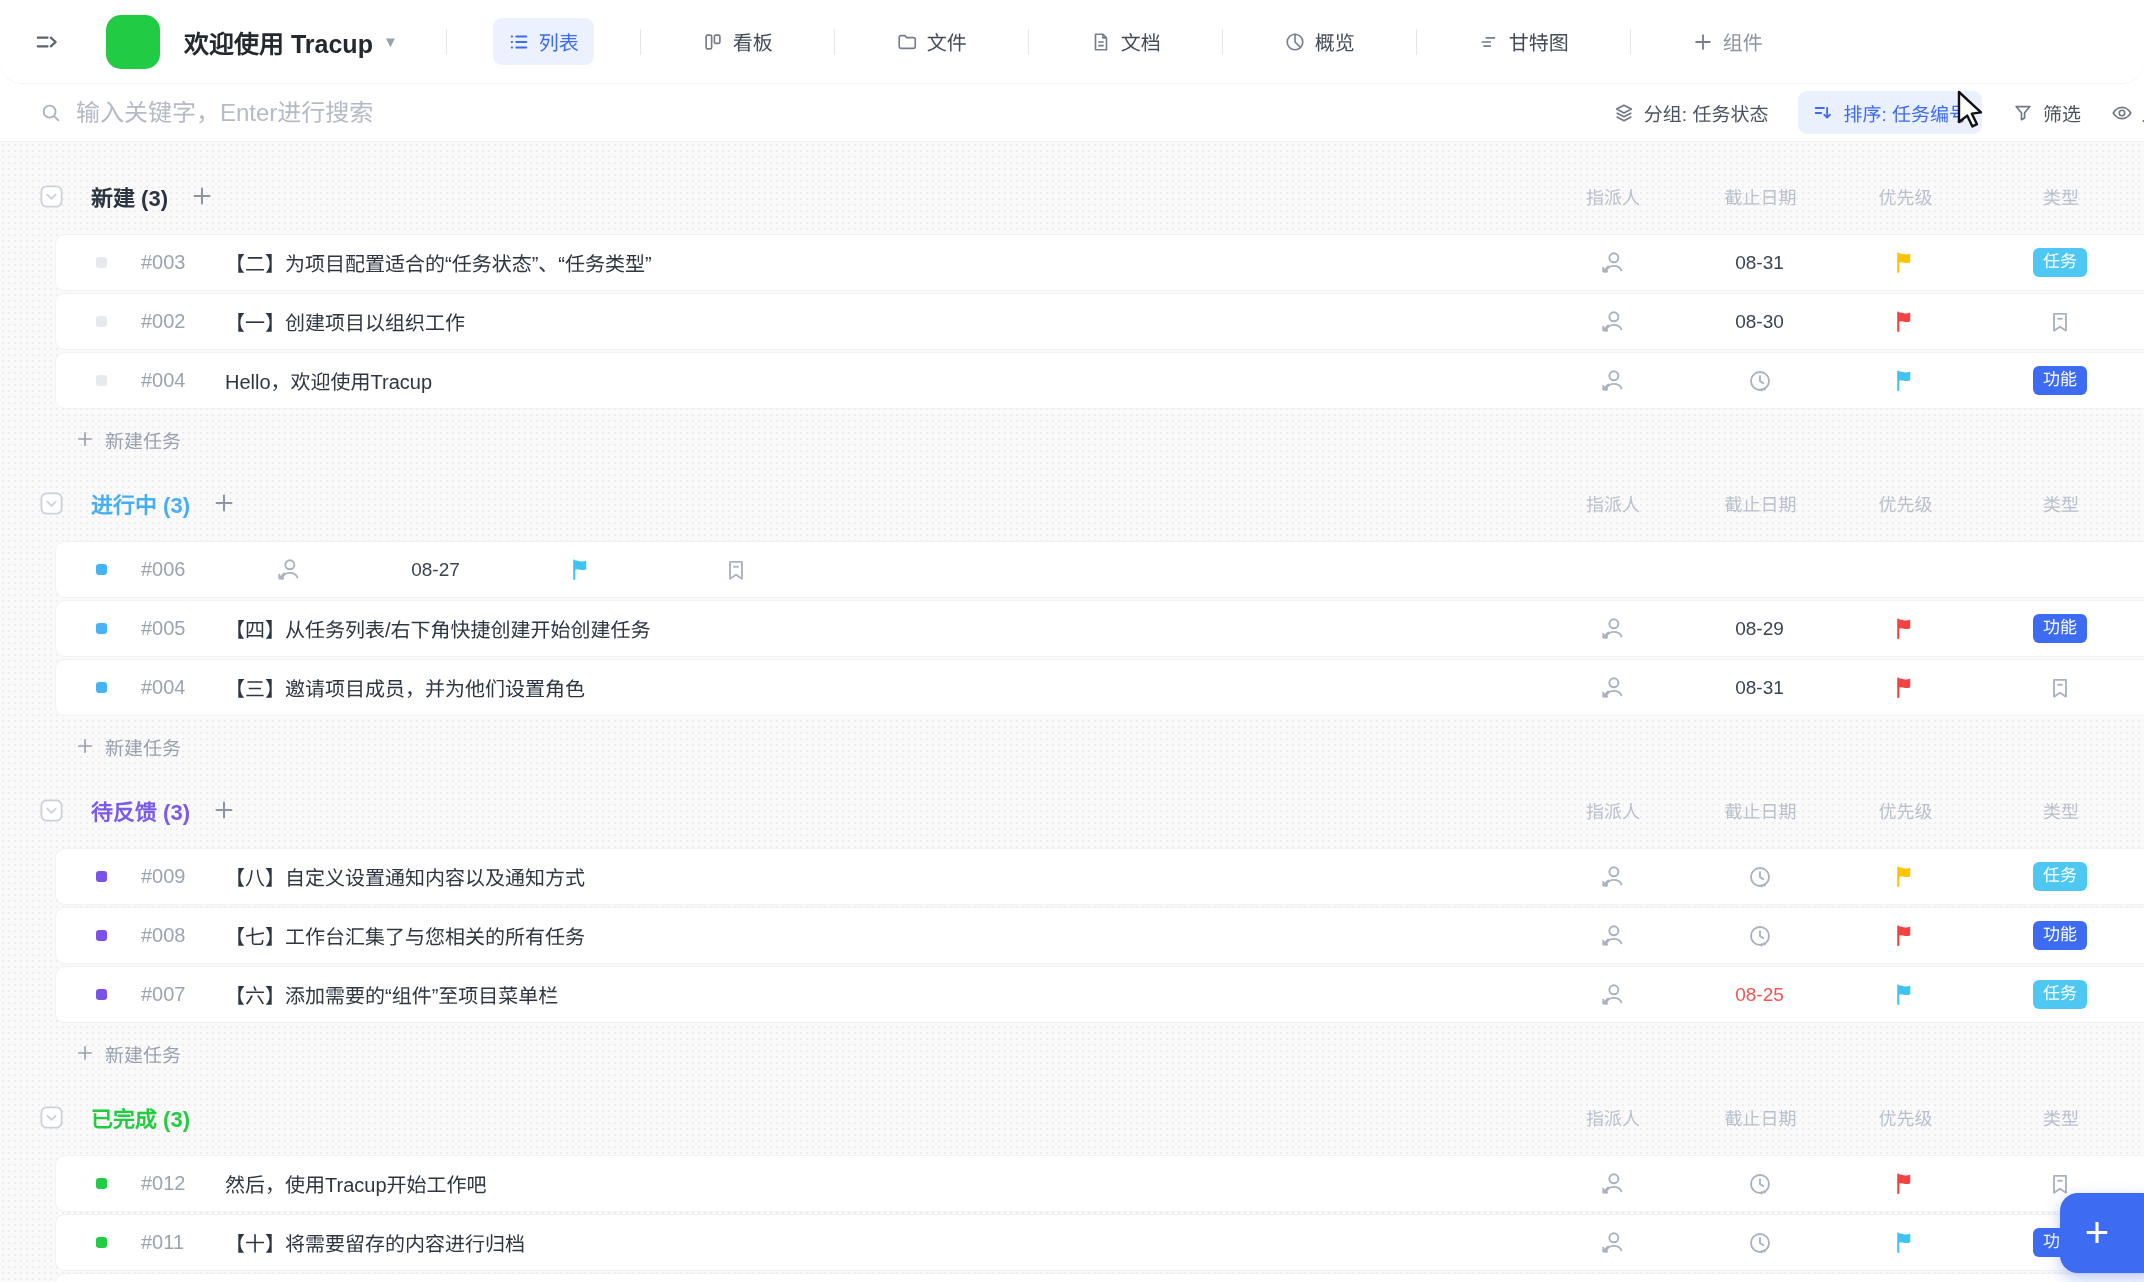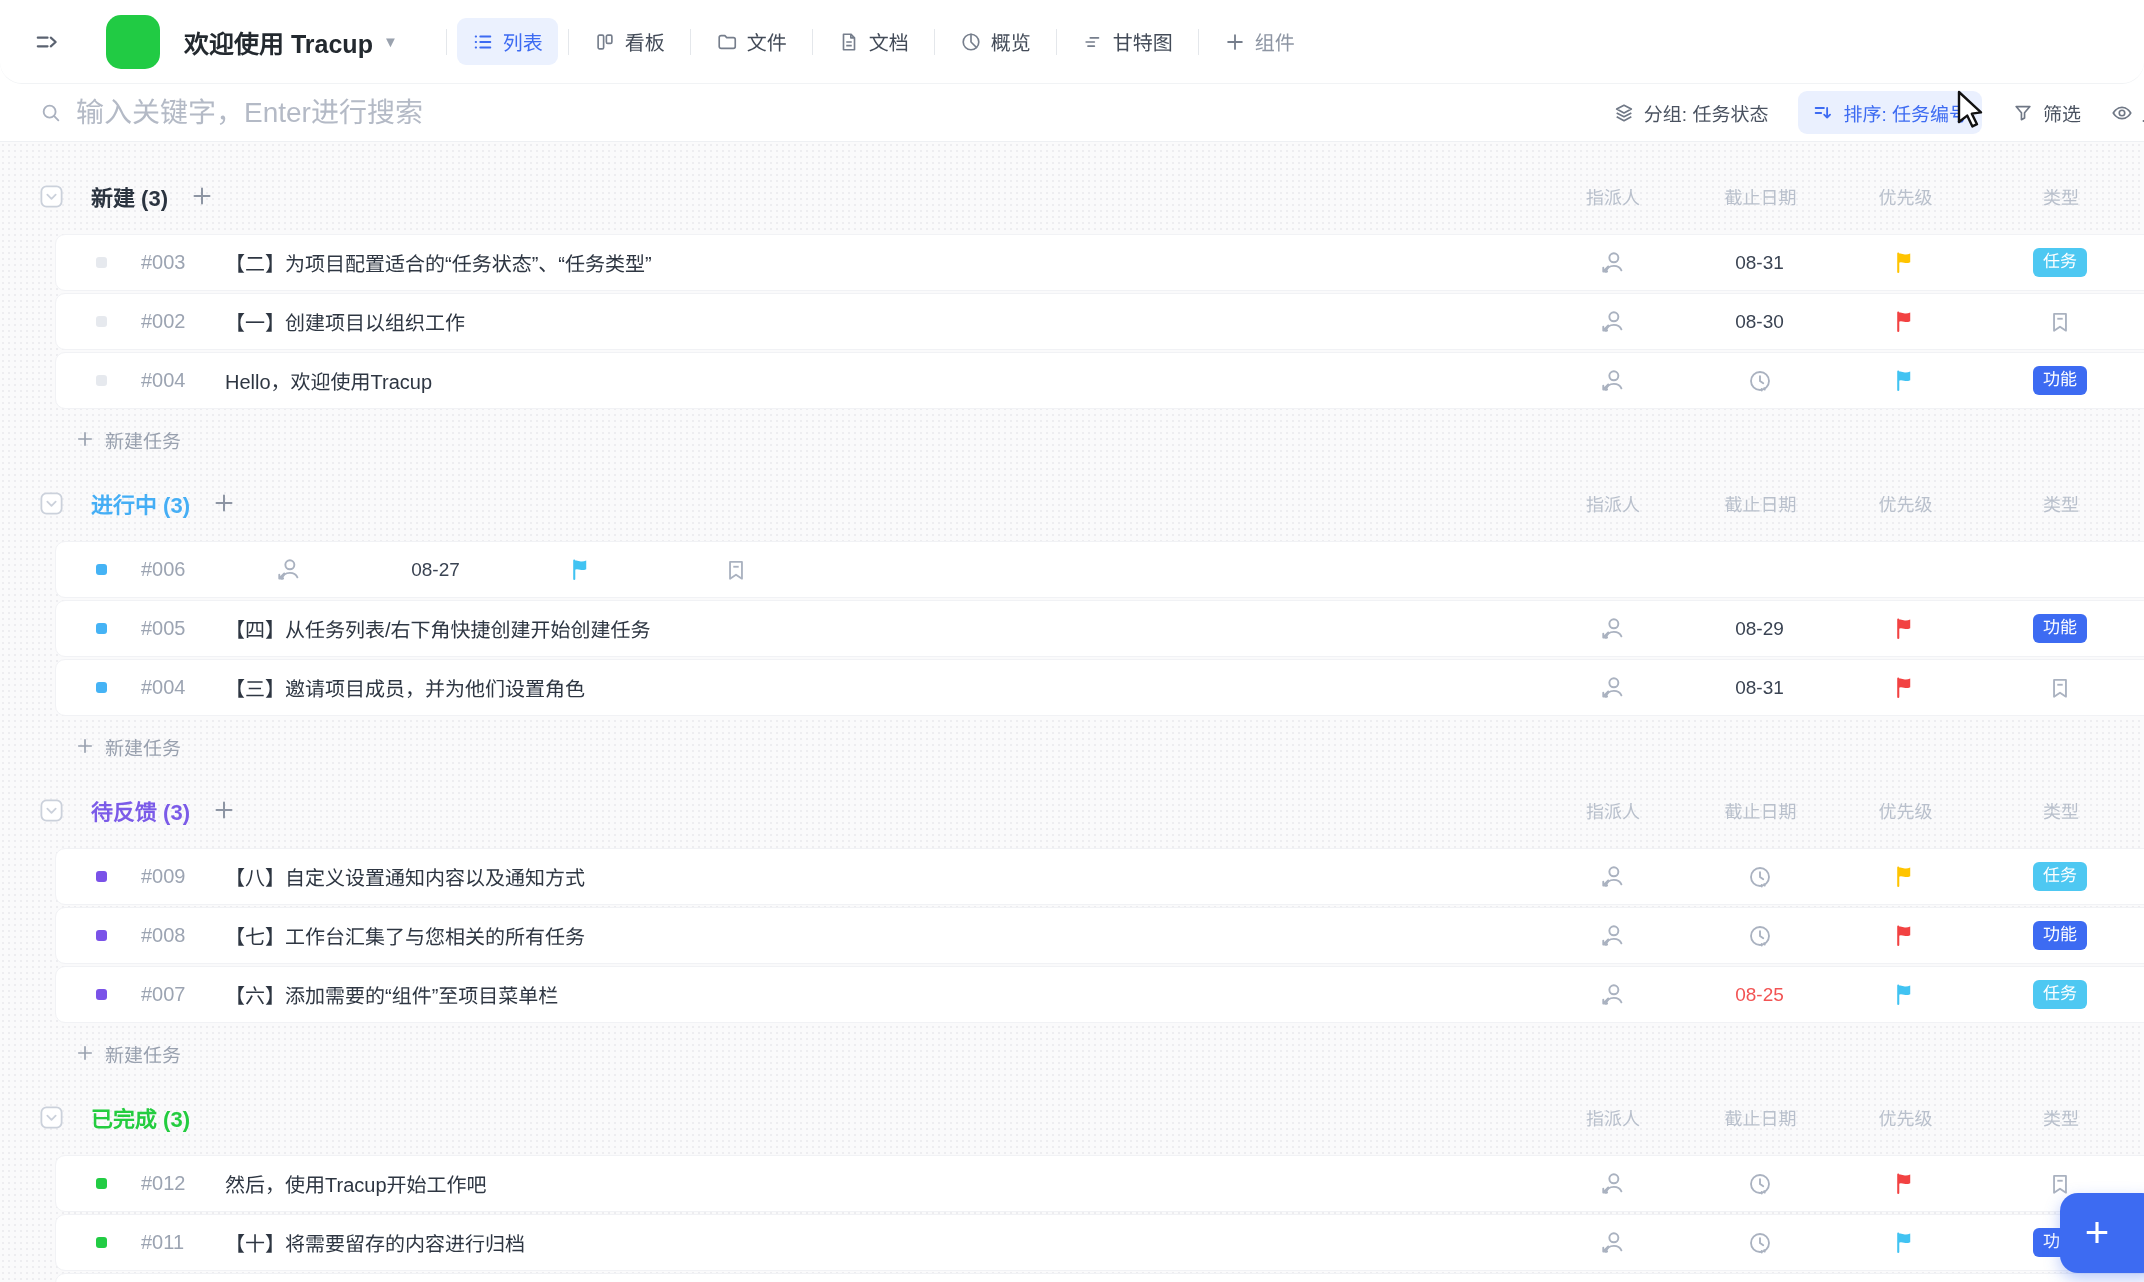--- a/index.html
+++ b/index.html
@@ -8,32 +8,32 @@
   svg { display:block; }
 
   
   .topbar { height:84px; display:flex; align-items:center; padding-left:30px;
     background:#fff; border-bottom:1px solid #f1f3f5;border-radius:22px; }
   .toggle-btn { width:34px; height:34px; display:flex; align-items:center; justify-content:center; cursor:pointer; }
   .logo { width:54px; height:54px; border-radius:15px; background:#21cb44; margin-left:42px; }
   .proj-title { margin-left:24px; font-size:25px; font-weight:700; color:#23292f; }
   .caret { margin-left:10px; color:#9aa2ae; font-size:15px; }
   .tab-divider { width:1px; height:26px; background:#e4e7eb; margin:0 10px; }
-  .tabs { display:flex; align-items:center; margin-left:38px; }
+  .tabs { display:flex; align-items:center; margin-left:38px;gap:36px; }
   .tab { display:flex; align-items:center; gap:9px; padding:9px 15px; border-radius:9px;
     font-size:20px; color:#434b58; cursor:pointer; white-space:nowrap; }
   .tab .ticon { color:#767e8c; }
   .tab.active { background:#ebf1fe; color:#3d6bf2; }
   .tab.active .ticon { color:#3d6bf2; }
   .tab.dim { color:#8d95a3; }
 
   
   .searchbar { height:58px; display:flex; align-items:center; padding-left:40px;
     border-bottom:1px solid #eef0f3; background:#fff; }
-  .search-input { border:none; outline:none; font-size:28px; color:#3a4250; margin-left:14px; width:560px;
+  .search-input { border:none; outline:none; font-size:24px; color:#3a4250; margin-left:14px; width:560px;
     font-family:inherit; background:transparent; }
   .search-input::placeholder { color:#b4bac6; }
   .controls { margin-left:auto; margin-right:-36px; display:flex; align-items:center; gap:30px; }
   .ctrl { display:flex; align-items:center; gap:9px; font-size:19px; color:#4a5260; cursor:pointer; white-space:nowrap; }
   .ctrl.pill { background:#eaf0fe; color:#3d6bf2; padding:8px 14px; border-radius:9px; }
 
   
   .content { padding:26px 0 0 38px; background:#fafafb;
     background-image:radial-gradient(#ededf0 1px, transparent 1px); background-size:6px 6px;
     min-height:1141px; }

